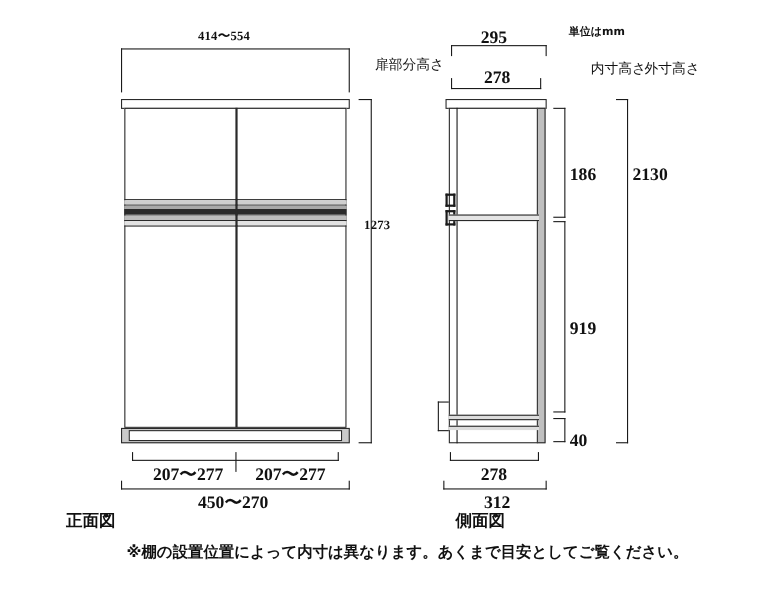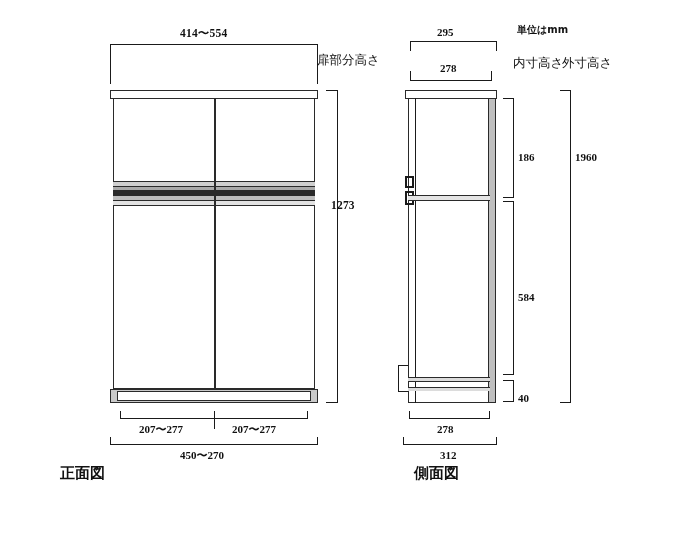--- a/index.html
+++ b/index.html
@@ -30,28 +30,29 @@
     white-space: nowrap;
     line-height: 1;
   }
   .dim {
     font-size: 11.5px;
     letter-spacing: 0.2px;
     font-family: "Liberation Serif", "DejaVu Serif", serif;
     font-weight: 700;
   }
   .dim-sm {
-    font-size: 11px;
+    font-size: 16px;
     font-family: "Liberation Serif", "DejaVu Serif", serif;
     font-weight: 700;
   }
   .jp {
     font-size: 12.5px;
-    font-family: Liberation Sans, sans-serif;
-    color: #111111;
+    font-family: Liberation Mono, monospace;
+    color: #111111;
+    padding-left: 24px;
   }
   .jp-b {
     font-size: 10px;
     font-weight: 700;
     font-family: "DejaVu Sans", "Liberation Sans", sans-serif;
     color: #111111;
   }
   .viewname {
     font-size: 15px;
     font-weight: 700;
@@ -180,43 +181,44 @@
   <div class="ln hl" style="left:398px; top:391px; width:10px;"></div>
 
   <div class="ln vl" style="left:513px; top:98px; height:100px;"></div>
   <div class="ln hl" style="left:503px; top:98px; width:11px;"></div>
   <div class="ln hl" style="left:503px; top:197px; width:11px;"></div>
   <div class="lbl dim-sm" style="left:518px; top:152px;">186</div>
 
   <div class="ln vl" style="left:513px; top:201px; height:174px;"></div>
   <div class="ln hl" style="left:503px; top:201px; width:11px;"></div>
   <div class="ln hl" style="left:503px; top:374px; width:11px;"></div>
-  <div class="lbl dim-sm" style="left:518px; top:292px;">584</div>
+  <div class="lbl dim-sm" style="left:518px; top:292px;">919</div>
 
   <div class="ln vl" style="left:513px; top:380px; height:22px;"></div>
   <div class="ln hl" style="left:503px; top:380px; width:11px;"></div>
   <div class="ln hl" style="left:503px; top:401px; width:11px;"></div>
   <div class="lbl dim-sm" style="left:518px; top:393px;">40</div>
 
   <div class="ln vl" style="left:570px; top:90px; height:313px;"></div>
   <div class="ln hl" style="left:560px; top:90px; width:11px;"></div>
   <div class="ln hl" style="left:560px; top:402px; width:11px;"></div>
-  <div class="lbl dim-sm" style="left:575px; top:152px;">1960</div>
+  <div class="lbl dim-sm" style="left:575px; top:152px;">2130</div>
 
   <div class="lbl jp" style="left:500px; top:57px;margin-left:13px;">内寸高さ</div>
   <div class="lbl jp" style="left:562px; top:57px;text-align:center;">外寸高さ</div>
 
   <div class="lbl jp-b" style="left:517px; top:25px;">単位はmm</div>
 
   <div class="ln hl" style="left:409px; top:418px; width:81px;"></div>
   <div class="ln vl" style="left:409px; top:411px; height:8px;"></div>
   <div class="ln vl" style="left:489px; top:411px; height:8px;"></div>
   <div class="lbl dim-sm" style="left:437px; top:424px;">278</div>
 
   <div class="ln hl" style="left:403px; top:444px; width:94px;"></div>
   <div class="ln vl" style="left:403px; top:437px; height:8px;"></div>
   <div class="ln vl" style="left:496px; top:437px; height:8px;"></div>
   <div class="lbl dim-sm" style="left:440px; top:450px;">312</div>
 
   <div class="lbl viewname" style="left:414px; top:466px;">側面図</div>
 
+  <div class="lbl note" style="left:115px; top:495px;">※棚の設置位置によって内寸は異なります。あくまで目安としてご覧ください。</div>
 
 </div>
 
 </body></html>

